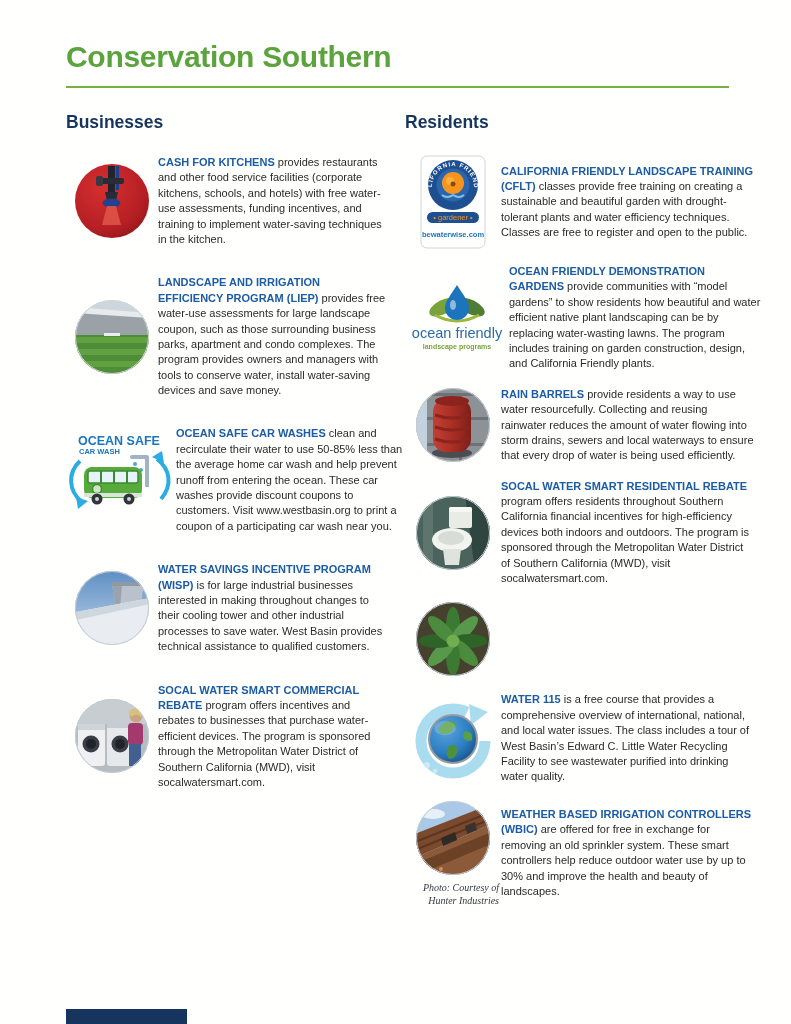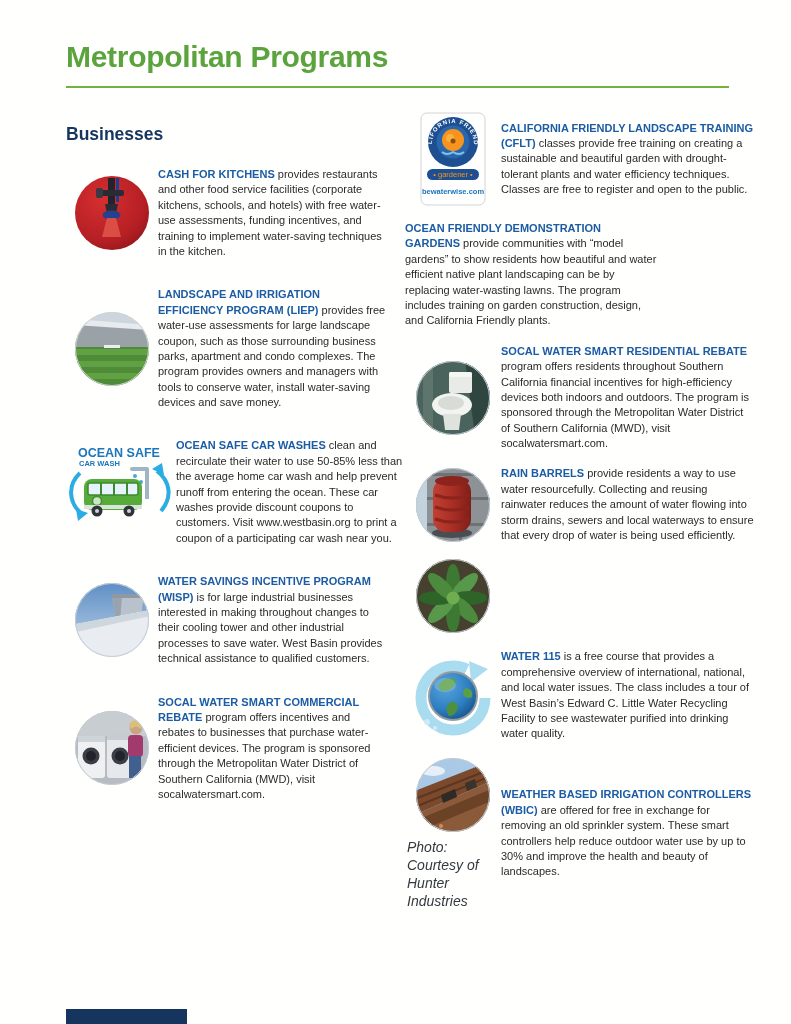--- a/index.html
+++ b/index.html
@@ -6,45 +6,45 @@
   .page{
     width:791px;height:1024px;position:relative;overflow:hidden;
     background:#fffffe;box-sizing:border-box;padding:40px 62px 0 66px;
     font-family:"Liberation Sans", sans-serif;
   }
   .page-title{
     font-size:30px;color:#5ba33c;font-weight:600;margin:0 0 12px 0;letter-spacing:-0.3px;
   }
   .rule{border-top:2px solid #76b043;margin:0 0 24px 0;height:0;}
   .columns{display:flex;}
-  .col-business{flex:0 0 330px;margin-top:12px;}
+  .col-business{flex:0 0 330px;}
   .col-residents{flex:1;}
   .col-header{font-size:17.5px;color:#16355e;font-weight:700;margin:0 0 22px 0;}
   .program{display:flex;align-items:center;}
   .col-business .program{margin-bottom:28px;}
   .col-residents .program{margin-bottom:15px;}
   .icon-box{flex:0 0 92px;display:flex;flex-direction:column;align-items:center;justify-content:center;}
   .col-residents .icon-box{flex:0 0 96px;}
   .desc{margin:0;font-size:11px;line-height:1.4;color:#2a2a2a;}
   .col-business .desc{width:229px;}
   .col-residents .desc{width:253px;}
   .ptitle{color:#1b5ca4;font-weight:700;}
   .photo-caption{
-    font-size:14px;font-style:italic;color:#343a40;text-align:left;
-    margin-top:5px;line-height:1.3;width:92px;
+    font-size:10px;font-style:italic;color:#343a40;text-align:right;
+    margin-top:5px;line-height:1.3;width:92px;font-family:Liberation Serif, serif;
   }
   .footer-bar{position:absolute;left:66px;bottom:0;width:121px;height:15px;background:#16355e;}
   svg{display:block;}
 </style>
 </head>
 <body>
 
 <div class="page">
 
-  <h1 class="page-title">Metropolitan Programs</h1>
+  <h1 class="page-title">Conservation Southern</h1>
   <div class="rule"></div>
 
   <div class="columns">
 
     <section class="col-business">
       <h2 class="col-header">Businesses</h2>
 
       <div class="program">
         <div class="icon-box">
           <svg width="76" height="76" viewBox="0 0 76 76">
@@ -174,20 +174,21 @@
               <rect x="55" y="46" width="12" height="22" fill="#41608f"></rect>
             </g>
             <circle cx="38" cy="38" r="36.5" fill="none" stroke="#c5cdd4" stroke-width="1"></circle>
           </svg>
         </div>
         <p class="desc"><strong class="ptitle">SOCAL WATER SMART COMMERCIAL REBATE</strong> <span>program offers incentives and rebates to businesses that purchase water-efficient devices. The program is sponsored through the Metropolitan Water District of Southern California (MWD), visit socalwatersmart.com.</span></p>
       </div>
     </section>
 
     <section class="col-residents">
+      <h2 class="col-header">Residents</h2>
 
       <div class="program">
         <div class="icon-box">
           <svg width="66" height="94" viewBox="0 0 66 94">
             <rect x="1" y="1" width="64" height="92" rx="6" fill="#ffffff" stroke="#d4d4d4"></rect>
             <circle cx="33" cy="30" r="25" fill="#1d4f91"></circle>
             <circle cx="33" cy="30" r="16.5" fill="#2a66ad"></circle>
             <circle cx="33" cy="28" r="11" fill="#f7941d"></circle>
             <circle cx="30" cy="26" r="4" fill="#fbb040"></circle>
             <circle cx="33" cy="29" r="2.5" fill="#8a4a12"></circle>
@@ -200,45 +201,32 @@
             </text>
             <rect x="7" y="57" width="52" height="11" rx="5.5" fill="#1d4f91"></rect>
             <text x="33" y="65" font-size="7.5" fill="#f7941d" text-anchor="middle" font-family="Liberation Sans, sans-serif">• gardener •</text>
             <text x="33" y="82" font-size="7.5" font-weight="bold" fill="#1b76bc" text-anchor="middle" font-family="Liberation Sans, sans-serif">bewaterwise.com</text>
           </svg>
         </div>
         <p class="desc"><strong class="ptitle">CALIFORNIA FRIENDLY LANDSCAPE TRAINING (CFLT)</strong> <span>classes provide free training on creating a sustainable and beautiful garden with drought-tolerant plants and water efficiency techniques. Classes are free to register and open to the public.</span></p>
       </div>
 
       <div class="program">
+        <div class="icon-box">
+          <svg width="104" height="74" viewBox="0 0 104 74">
+            <ellipse cx="38" cy="26" rx="15" ry="7" fill="#7aa23c" transform="rotate(-28 38 26)"></ellipse>
+            <ellipse cx="66" cy="26" rx="15" ry="7" fill="#4f7d35" transform="rotate(28 66 26)"></ellipse>
+            <path d="M30 34 Q52 46 74 34" stroke="#9cb83c" stroke-width="3" fill="none"></path>
+            <path d="M52 4 C58 14 64 20 64 27 a12 12 0 1 1 -24 0 C40 20 46 14 52 4 Z" fill="#1c75bc"></path>
+            <ellipse cx="48" cy="24" rx="3" ry="5" fill="#ffffff" opacity="0.5"></ellipse>
+            <text x="52" y="57" font-size="14.5" fill="#2a6ca5" text-anchor="middle" font-family="Liberation Sans, sans-serif">ocean friendly</text>
+            <text x="52" y="68" font-size="7" font-weight="bold" fill="#7aa23c" text-anchor="middle" font-family="Liberation Sans, sans-serif">landscape programs</text>
+          </svg>
+        </div>
         <p class="desc"><strong class="ptitle">OCEAN FRIENDLY DEMONSTRATION GARDENS</strong> <span>provide communities with “model gardens” to show residents how beautiful and water efficient native plant landscaping can be by replacing water-wasting lawns. The program includes training on garden construction, design, and California Friendly plants.</span></p>
-      </div>
-
-      <div class="program">
-        <div class="icon-box">
-          <svg width="76" height="76" viewBox="0 0 76 76">
-            <defs>
-                <clipPath id="c5">
-                  <circle cx="38" cy="38" r="37"></circle>
-                </clipPath>
-              </defs>
-            <g clip-path="url(#c5)">
-              <rect width="76" height="76" fill="#4a635c"></rect>
-              <polygon points="50,0 76,0 76,76 60,76" fill="#2f4540"></polygon>
-              <rect x="8" y="0" width="10" height="76" fill="#5d756d"></rect>
-              <rect x="34" y="12" width="23" height="21" rx="2" fill="#e9ebe7"></rect>
-              <rect x="34" y="12" width="23" height="5" rx="2" fill="#f5f7f3"></rect>
-              <ellipse cx="37" cy="45" rx="20" ry="12" fill="#f2f4f0"></ellipse>
-              <ellipse cx="36" cy="43" rx="13" ry="7" fill="#d7dcd6"></ellipse>
-              <path d="M28 54 h18 l-2 16 h-14 z" fill="#dfe3de"></path>
-            </g>
-            <circle cx="38" cy="38" r="36.5" fill="none" stroke="#c5cdd4" stroke-width="1"></circle>
-          </svg>
-        </div>
-        <p class="desc"><strong class="ptitle">SOCAL WATER SMART RESIDENTIAL REBATE</strong> <span>program offers residents throughout Southern California financial incentives for high-efficiency devices both indoors and outdoors. The program is sponsored through the Metropolitan Water District of Southern California (MWD), visit socalwatersmart.com.</span></p>
       </div>
 
       <div class="program">
         <div class="icon-box">
           <svg width="76" height="76" viewBox="0 0 76 76">
             <defs>
               <clipPath id="c4">
                   <circle cx="38" cy="38" r="37"></circle>
                 </clipPath>
               <linearGradient id="barrelg" x1="0" y1="0" x2="1" y2="0">
@@ -264,20 +252,44 @@
             <circle cx="38" cy="38" r="36.5" fill="none" stroke="#c5cdd4" stroke-width="1"></circle>
           </svg>
         </div>
         <p class="desc"><strong class="ptitle">RAIN BARRELS</strong> <span>provide residents a way to use water resourcefully. Collecting and reusing rainwater reduces the amount of water flowing into storm drains, sewers and local waterways to ensure that every drop of water is being used efficiently.</span></p>
       </div>
 
       <div class="program">
         <div class="icon-box">
           <svg width="76" height="76" viewBox="0 0 76 76">
             <defs>
+                <clipPath id="c5">
+                  <circle cx="38" cy="38" r="37"></circle>
+                </clipPath>
+              </defs>
+            <g clip-path="url(#c5)">
+              <rect width="76" height="76" fill="#4a635c"></rect>
+              <polygon points="50,0 76,0 76,76 60,76" fill="#2f4540"></polygon>
+              <rect x="8" y="0" width="10" height="76" fill="#5d756d"></rect>
+              <rect x="34" y="12" width="23" height="21" rx="2" fill="#e9ebe7"></rect>
+              <rect x="34" y="12" width="23" height="5" rx="2" fill="#f5f7f3"></rect>
+              <ellipse cx="37" cy="45" rx="20" ry="12" fill="#f2f4f0"></ellipse>
+              <ellipse cx="36" cy="43" rx="13" ry="7" fill="#d7dcd6"></ellipse>
+              <path d="M28 54 h18 l-2 16 h-14 z" fill="#dfe3de"></path>
+            </g>
+            <circle cx="38" cy="38" r="36.5" fill="none" stroke="#c5cdd4" stroke-width="1"></circle>
+          </svg>
+        </div>
+        <p class="desc"><strong class="ptitle">SOCAL WATER SMART RESIDENTIAL REBATE</strong> <span>program offers residents throughout Southern California financial incentives for high-efficiency devices both indoors and outdoors. The program is sponsored through the Metropolitan Water District of Southern California (MWD), visit socalwatersmart.com.</span></p>
+      </div>
+
+      <div class="program">
+        <div class="icon-box">
+          <svg width="76" height="76" viewBox="0 0 76 76">
+            <defs>
                 <clipPath id="c6">
                   <circle cx="38" cy="38" r="37"></circle>
                 </clipPath>
               </defs>
             <g clip-path="url(#c6)">
               <rect width="76" height="76" fill="#46402f"></rect>
               <g transform="translate(38,40)">
                 <ellipse cx="0" cy="-16" rx="7" ry="18" fill="#3c7a33"></ellipse>
                 <ellipse cx="0" cy="-16" rx="7" ry="18" fill="#58984a" transform="rotate(45)"></ellipse>
                 <ellipse cx="0" cy="-16" rx="7" ry="18" fill="#2f6429" transform="rotate(90)"></ellipse>

